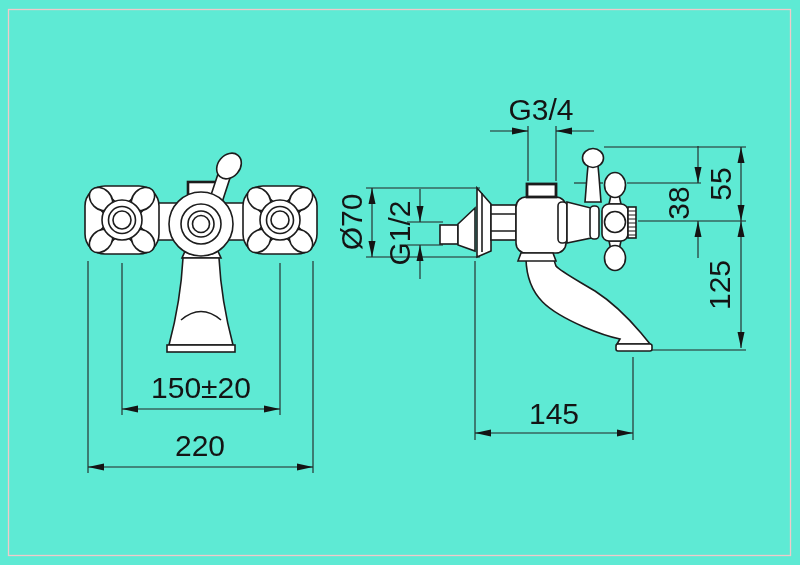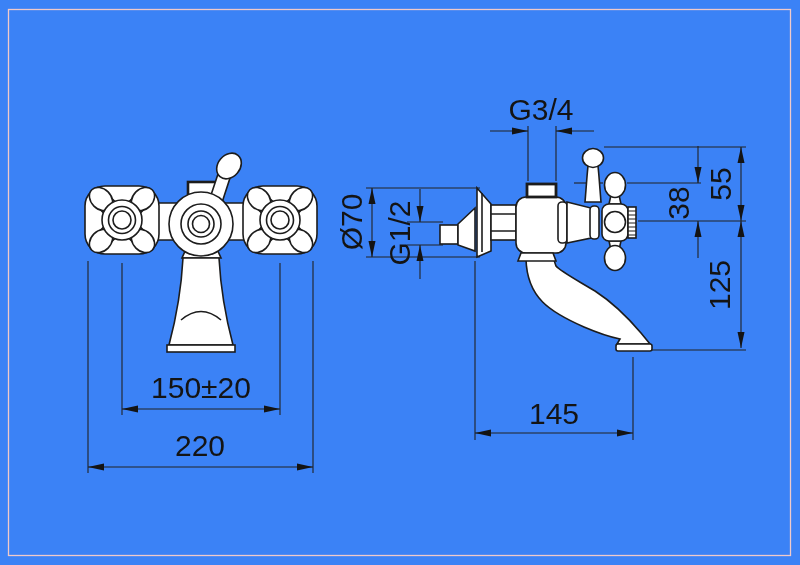--- a/index.html
+++ b/index.html
@@ -1,19 +1,19 @@
 <!DOCTYPE html>
 <html><head>
 <meta charset="utf-8">
 <style>
   html,body{margin:0;padding:0;background:#fff;}
   .canvas{
     position:relative;
     width:800px;height:565px;
-    background:#3b82f6;
+    background:#5eead4;
     font-family:"Liberation Sans", sans-serif;
     overflow:hidden;
   }
   svg{display:block;}
   text{
     font-family:"Liberation Sans", sans-serif;
     font-size:30px;
     fill:#141414;
   }
 </style>

